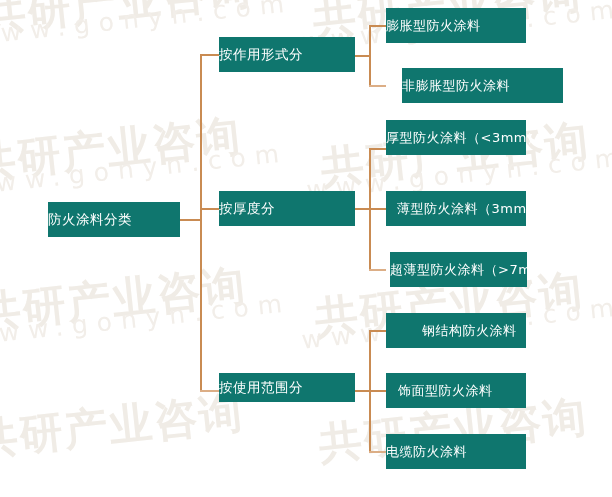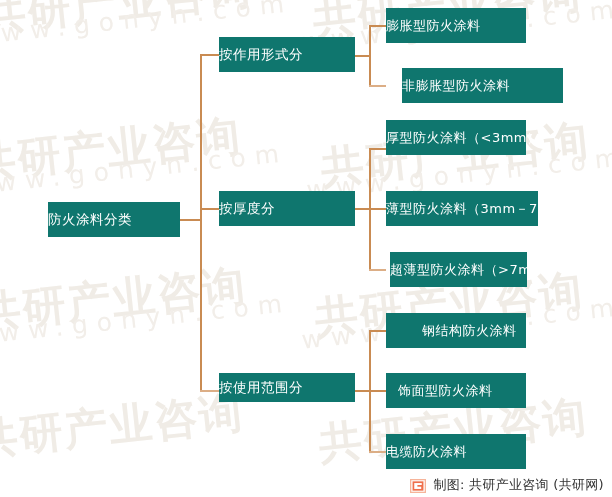--- a/index.html
+++ b/index.html
@@ -181,42 +181,31 @@
   <div class="box" style="left:386px; top:8px; width:140px; height:35px;">
     <span>膨胀型防火涂料</span>
   </div>
   <div class="box" style="left:386px; top:68px; width:161px; height:35px;margin-left:16px;">
     <span>非膨胀型防火涂料</span>
   </div>
 
   <div class="box overflow" style="left:386px; top:120px; width:140px; height:35px;">
     <span>厚型防火涂料（&lt;3mm）</span>
   </div>
-  <div class="box overflow" style="left:386px; top:191px; width:152px; height:35px;">
+  <div class="box overflow" style="left:386px; top:191px; width:140px; height:35px;padding-left:11px;">
     <span>薄型防火涂料（3mm－7mm）</span>
   </div>
   <div class="box overflow" style="left:390px; top:252px; width:137px; height:35px;">
     <span>超薄型防火涂料（&gt;7mm）</span>
   </div>
 
   <div class="box" style="left:386px; top:313px; width:140px; height:35px;padding-left:36px;">
     <span>钢结构防火涂料</span>
   </div>
   <div class="box" style="left:386px; top:373px; width:140px; height:35px;padding-left:12px;">
     <span>饰面型防火涂料</span>
   </div>
   <div class="box" style="left:386px; top:434px; width:140px; height:35px;">
     <span>电缆防火涂料</span>
   </div>
 
-  <div id="credit">
-    <span class="logo-mark">
-      <svg width="16" height="14" viewBox="0 0 16 14" xmlns="http://www.w3.org/2000/svg">
-        <rect x="0.5" y="0.5" width="15" height="13" fill="none" stroke="#f6b49a" stroke-width="1.6"></rect>
-        <rect x="3.4" y="3.2" width="9.2" height="7.6" fill="none" stroke="#ef6f4b" stroke-width="1.7"></rect>
-        <rect x="7.4" y="6.0" width="5.6" height="1.7" fill="#ef6f4b"></rect>
-        <rect x="11.3" y="6.0" width="1.7" height="4.8" fill="#ef6f4b"></rect>
-      </svg>
-    </span>
-    <span class="credit-text">制图: 共研产业咨询 (共研网)</span>
-  </div>
 
 </div>
 
 </body></html>

